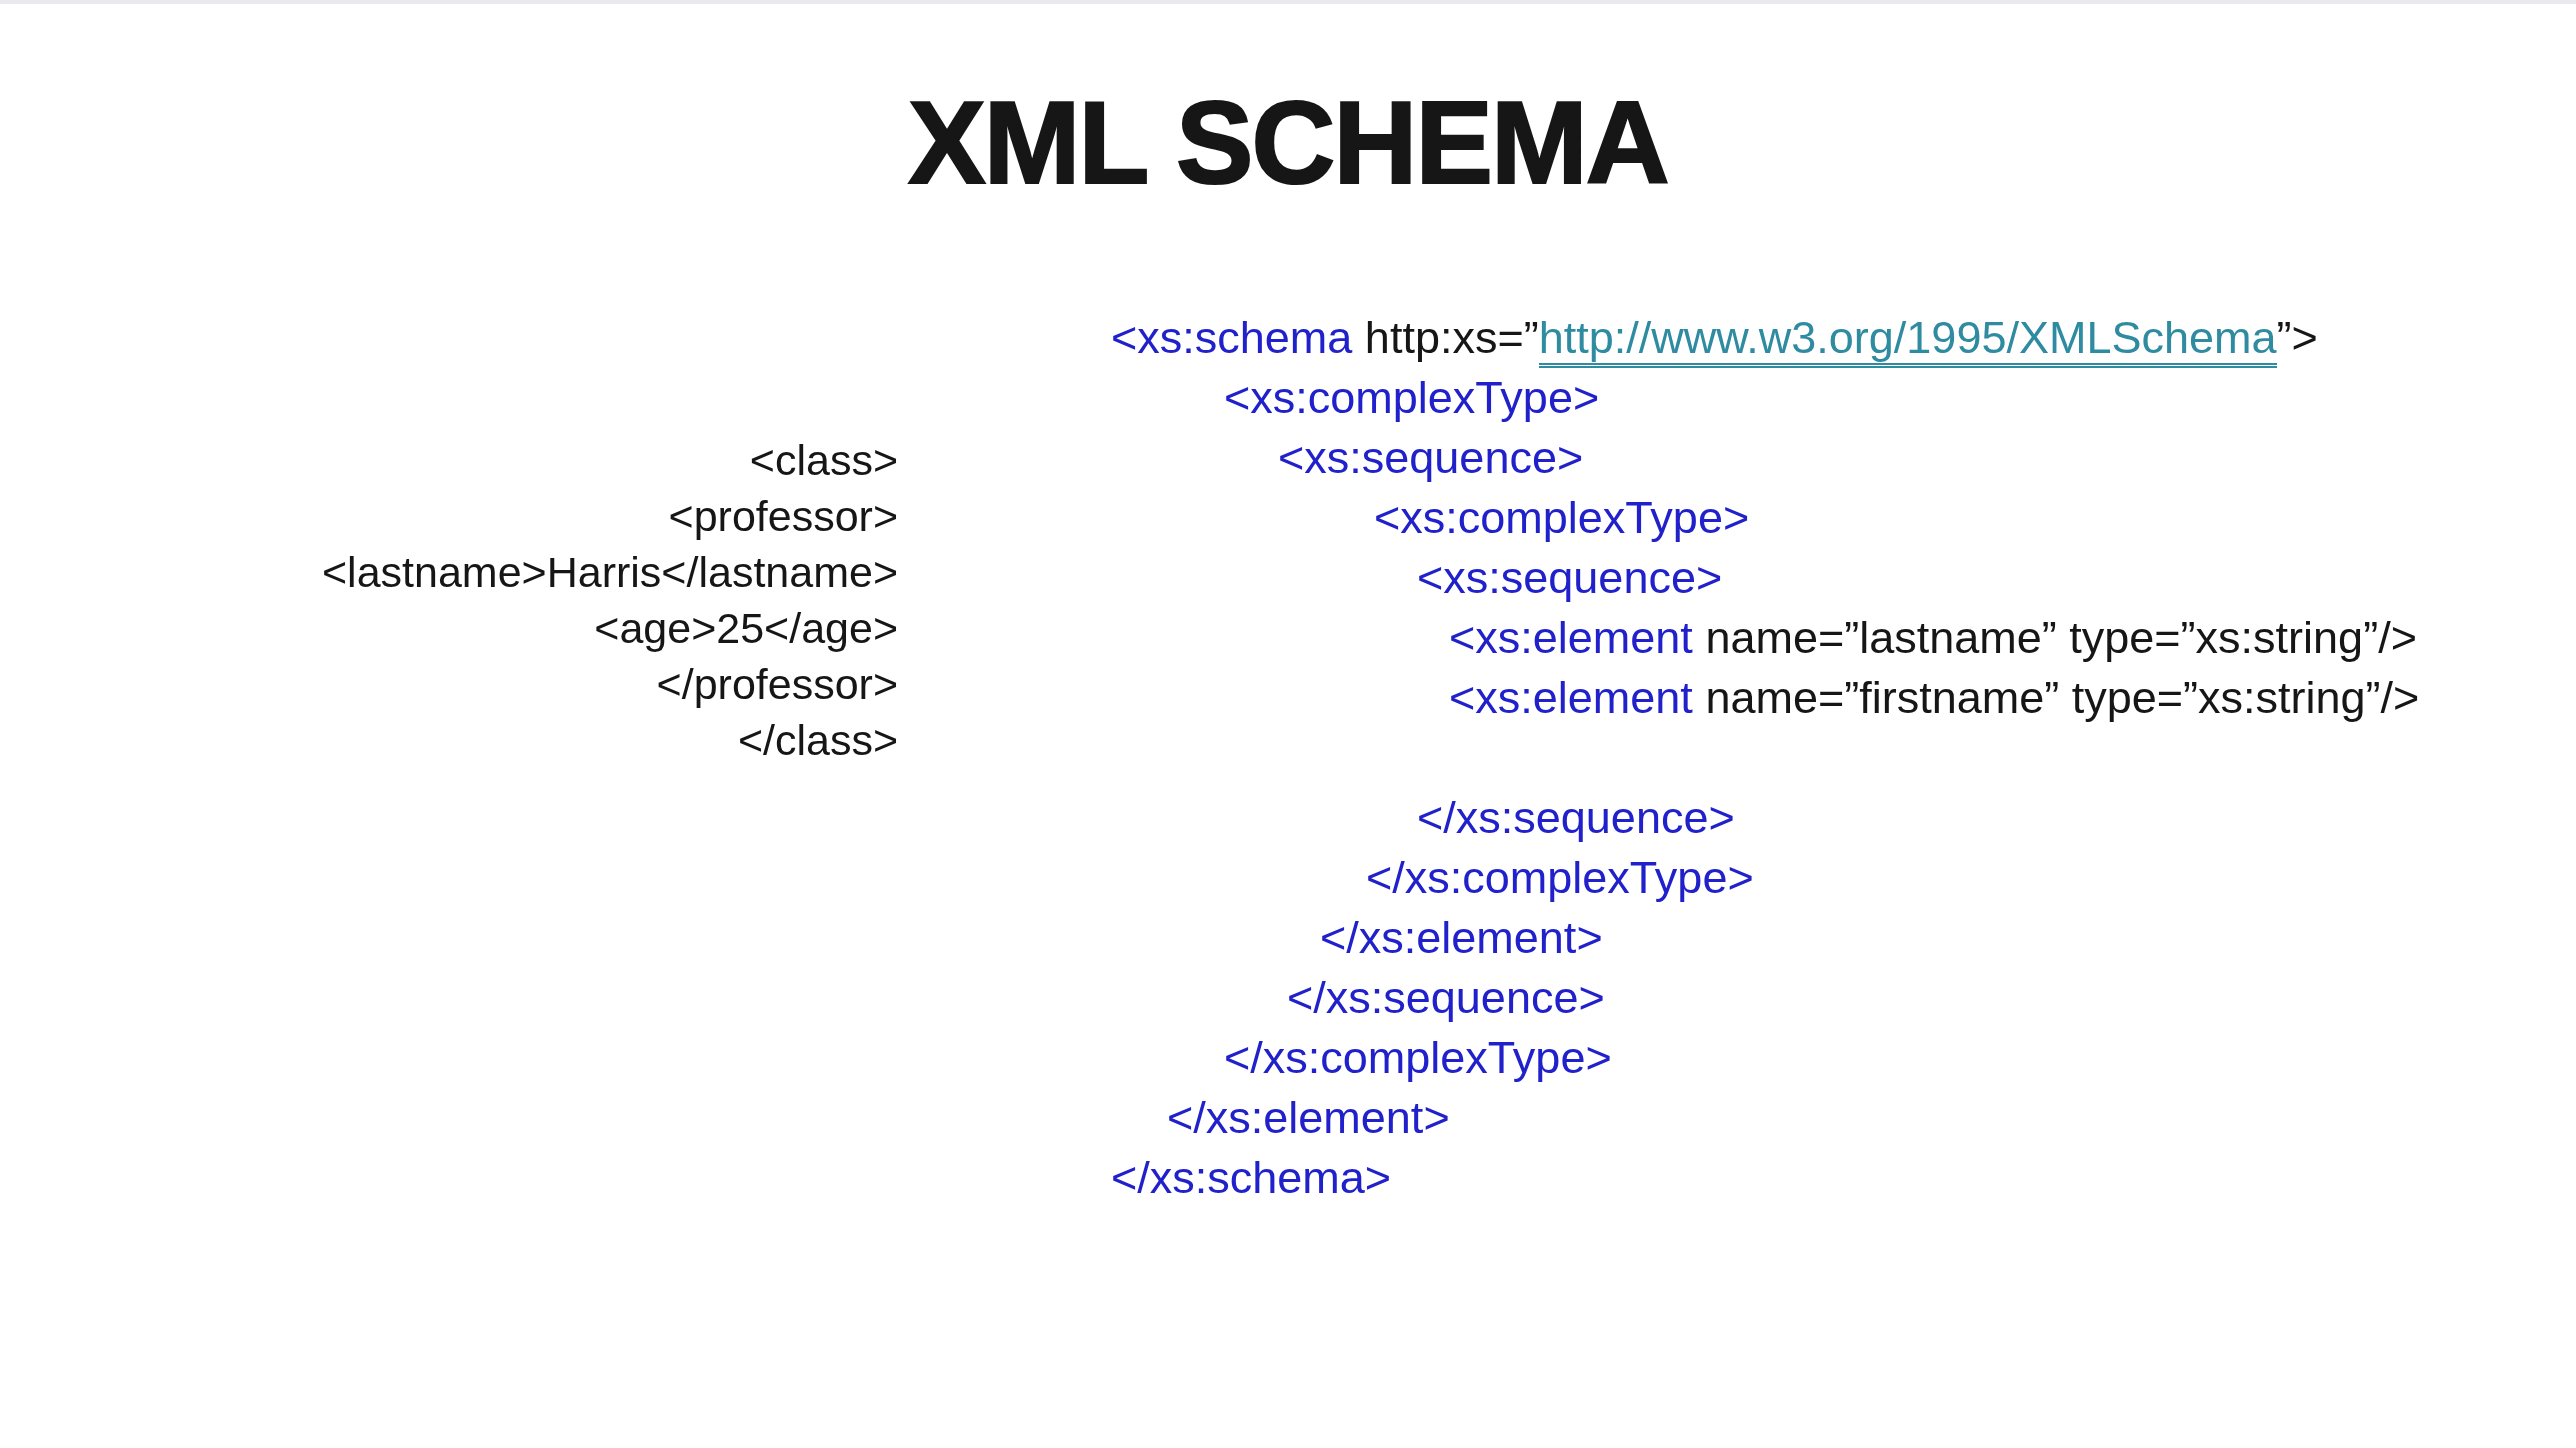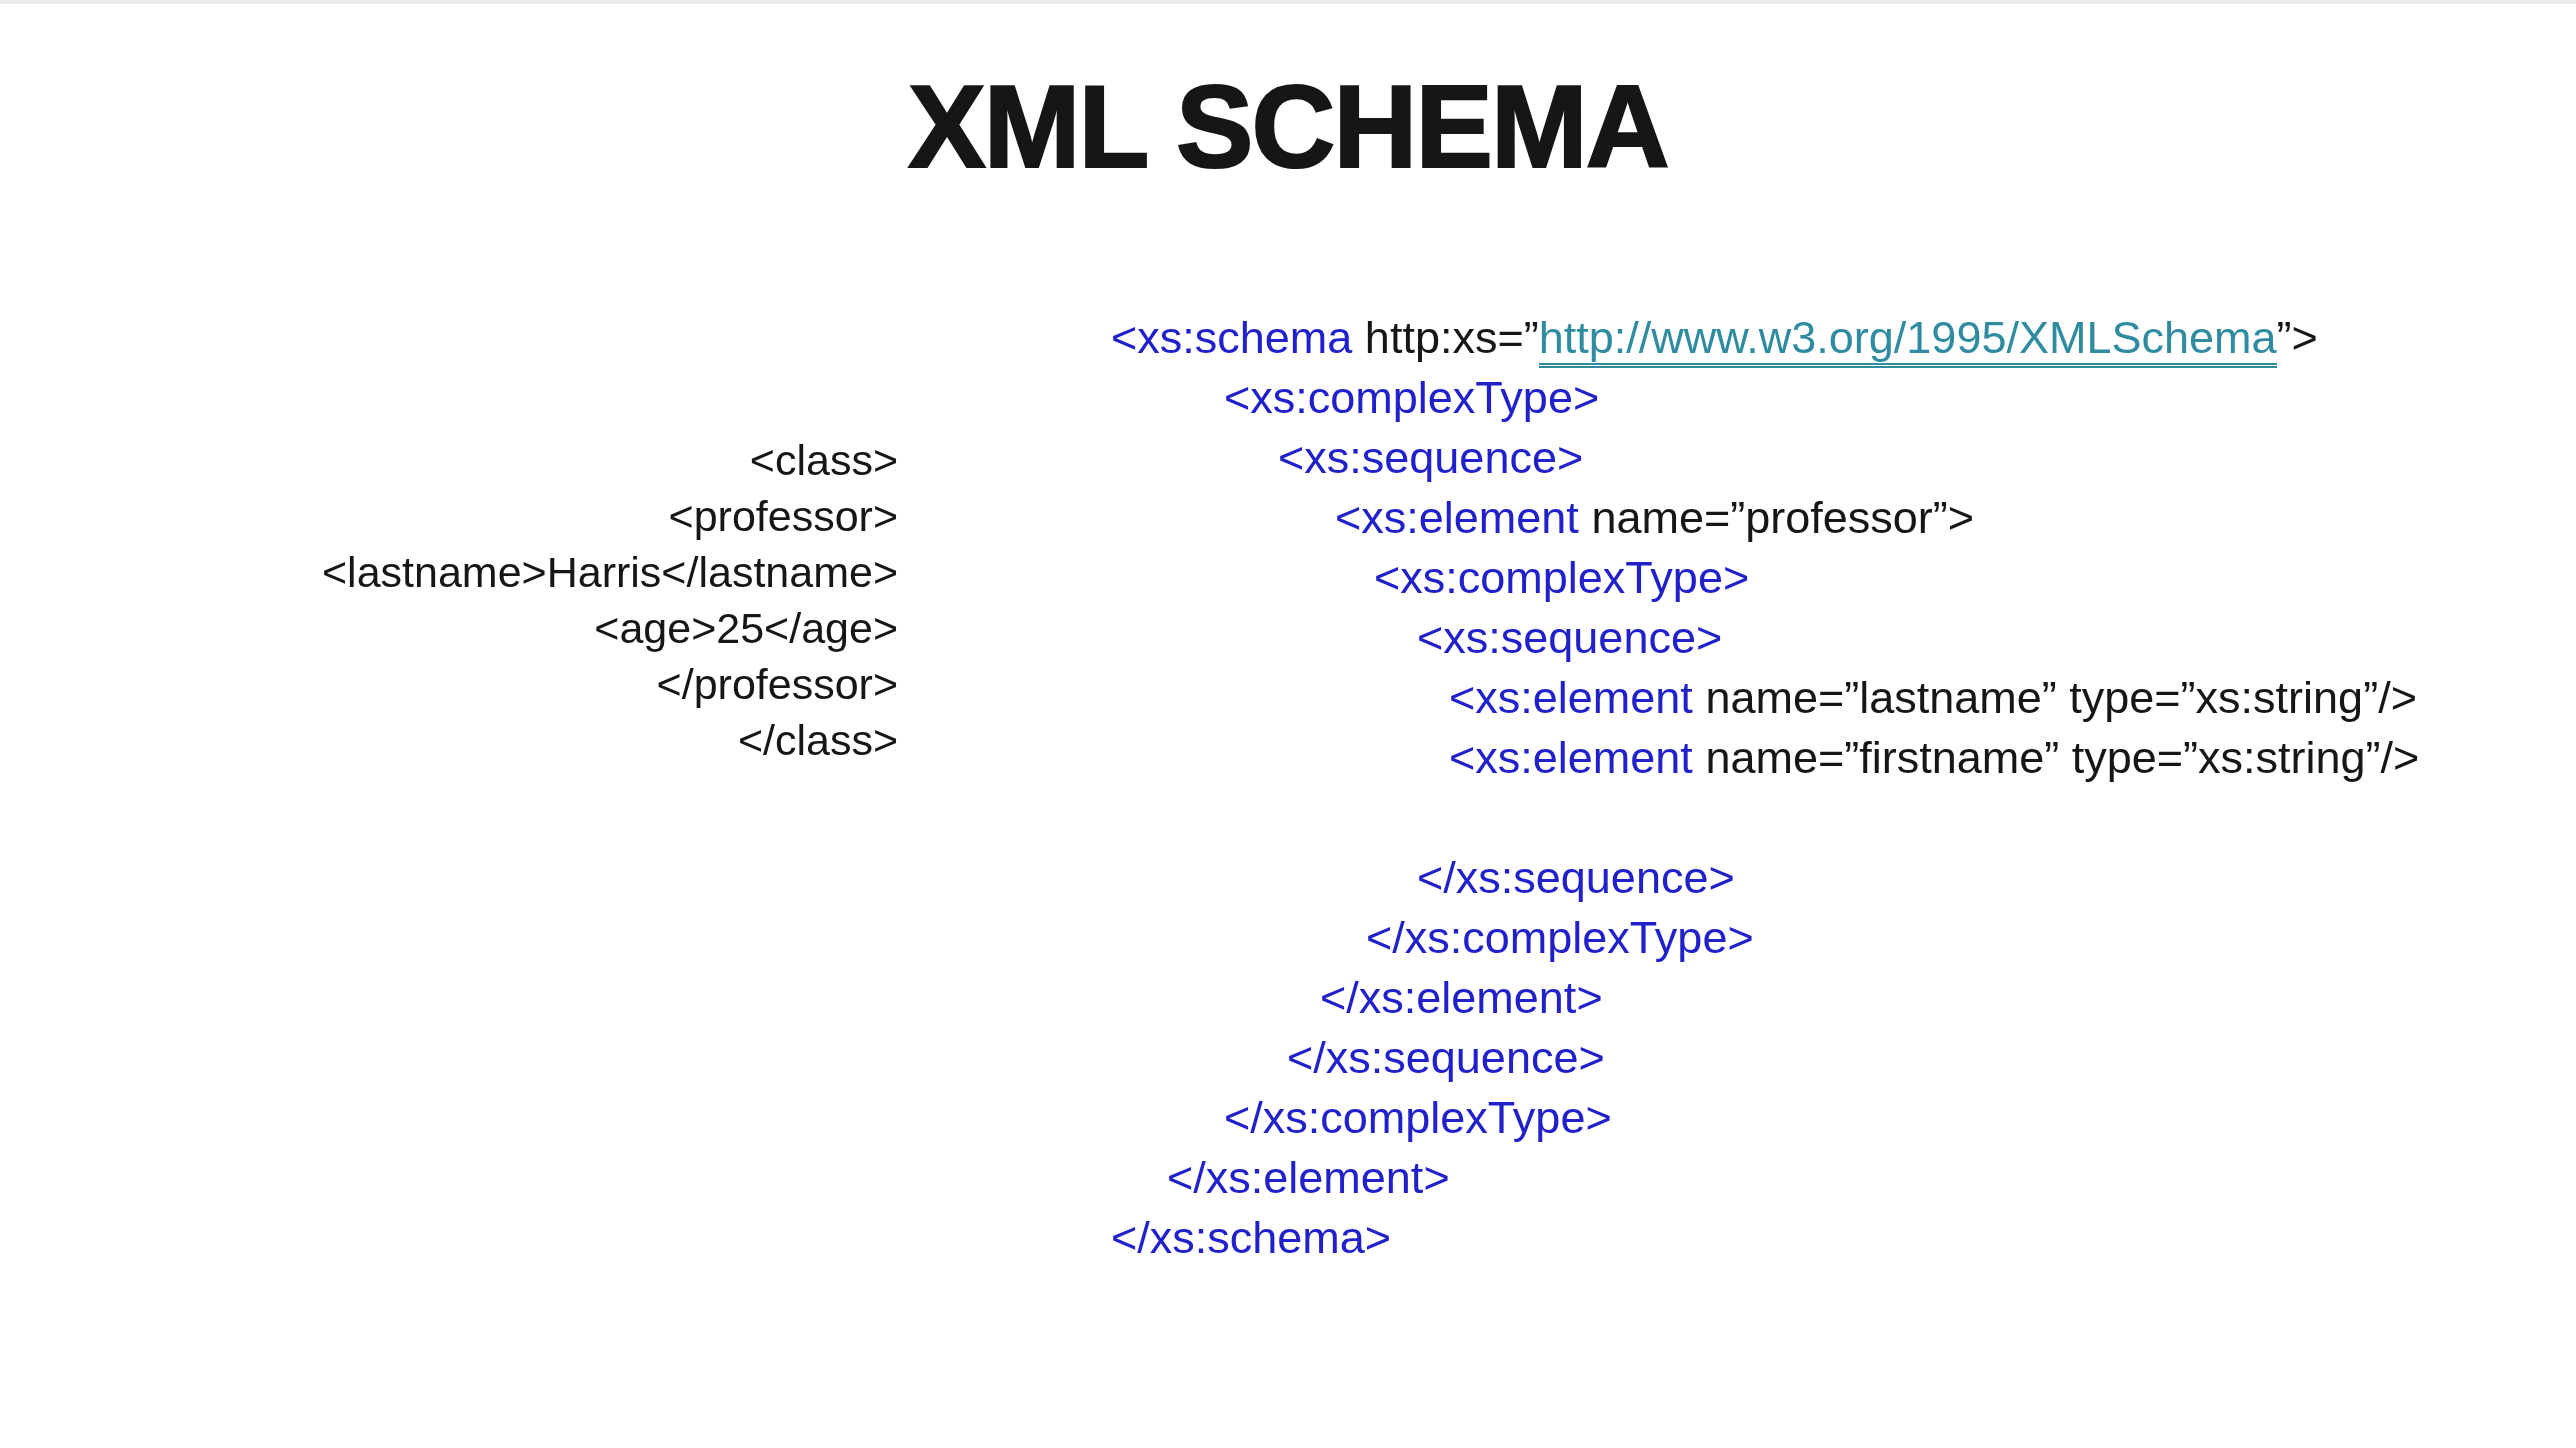--- a/index.html
+++ b/index.html
@@ -6,21 +6,21 @@
   html, body {
     width:2576px; height:1448px;
     background:#ffffff;
     font-family:"Liberation Sans", sans-serif;
   }
   .slide { position:relative; width:2576px; height:1448px; overflow:hidden; background:var(--background,#ffffff); }
 
   .top-bar { position:absolute; top:0; left:0; width:2576px; height:3.6px; background:var(--top-bar,#eaeaee); }
 
   .title {
-    position:absolute; top:52px; left:0; width:2576px;
+    position:absolute; top:68px; left:0; width:2576px;
     text-align:center;
     font-size:116px; font-weight:700; letter-spacing:-1.8px;
     color:var(--text,#161616);
     -webkit-text-stroke:2.2px var(--text,#161616);
     line-height:1.3;
   }
 
   .xml-block {
     position:absolute; left:66px; top:432px;
     font-size:43px; color:var(--text,#161616);
@@ -61,21 +61,20 @@
 
   <div class="schema-block">
 
     <div class="line" style="margin-left:0"><span class="tag">&lt;xs:schema</span><span class="plain"> http:xs=”</span><a class="link">http://www.w3.org/1995/XMLSchema</a><span class="plain">”&gt;</span></div>
 
 
     <div class="line" style="margin-left:113px"><span class="tag">&lt;xs:complexType&gt;</span></div>
 
     <div class="line" style="margin-left:167px"><span class="tag">&lt;xs:sequence&gt;</span></div>
 
-    <div class="line" style="margin-left:224px"><span class="tag">&lt;xs:element</span><span class="plain"> name=”professor”&gt;</span></div>
 
     <div class="line" style="margin-left:263px"><span class="tag">&lt;xs:complexType&gt;</span></div>
 
     <div class="line" style="margin-left:306px"><span class="tag">&lt;xs:sequence&gt;</span></div>
 
     <div class="line" style="margin-left:338px"><span class="tag">&lt;xs:element</span><span class="plain"> name=”lastname” type=”xs:string”/&gt;</span></div>
 
     <div class="line" style="margin-left:338px"><span class="tag">&lt;xs:element</span><span class="plain"> name=”firstname” type=”xs:string”/&gt;</span></div>
 
     <div class="line"></div>

